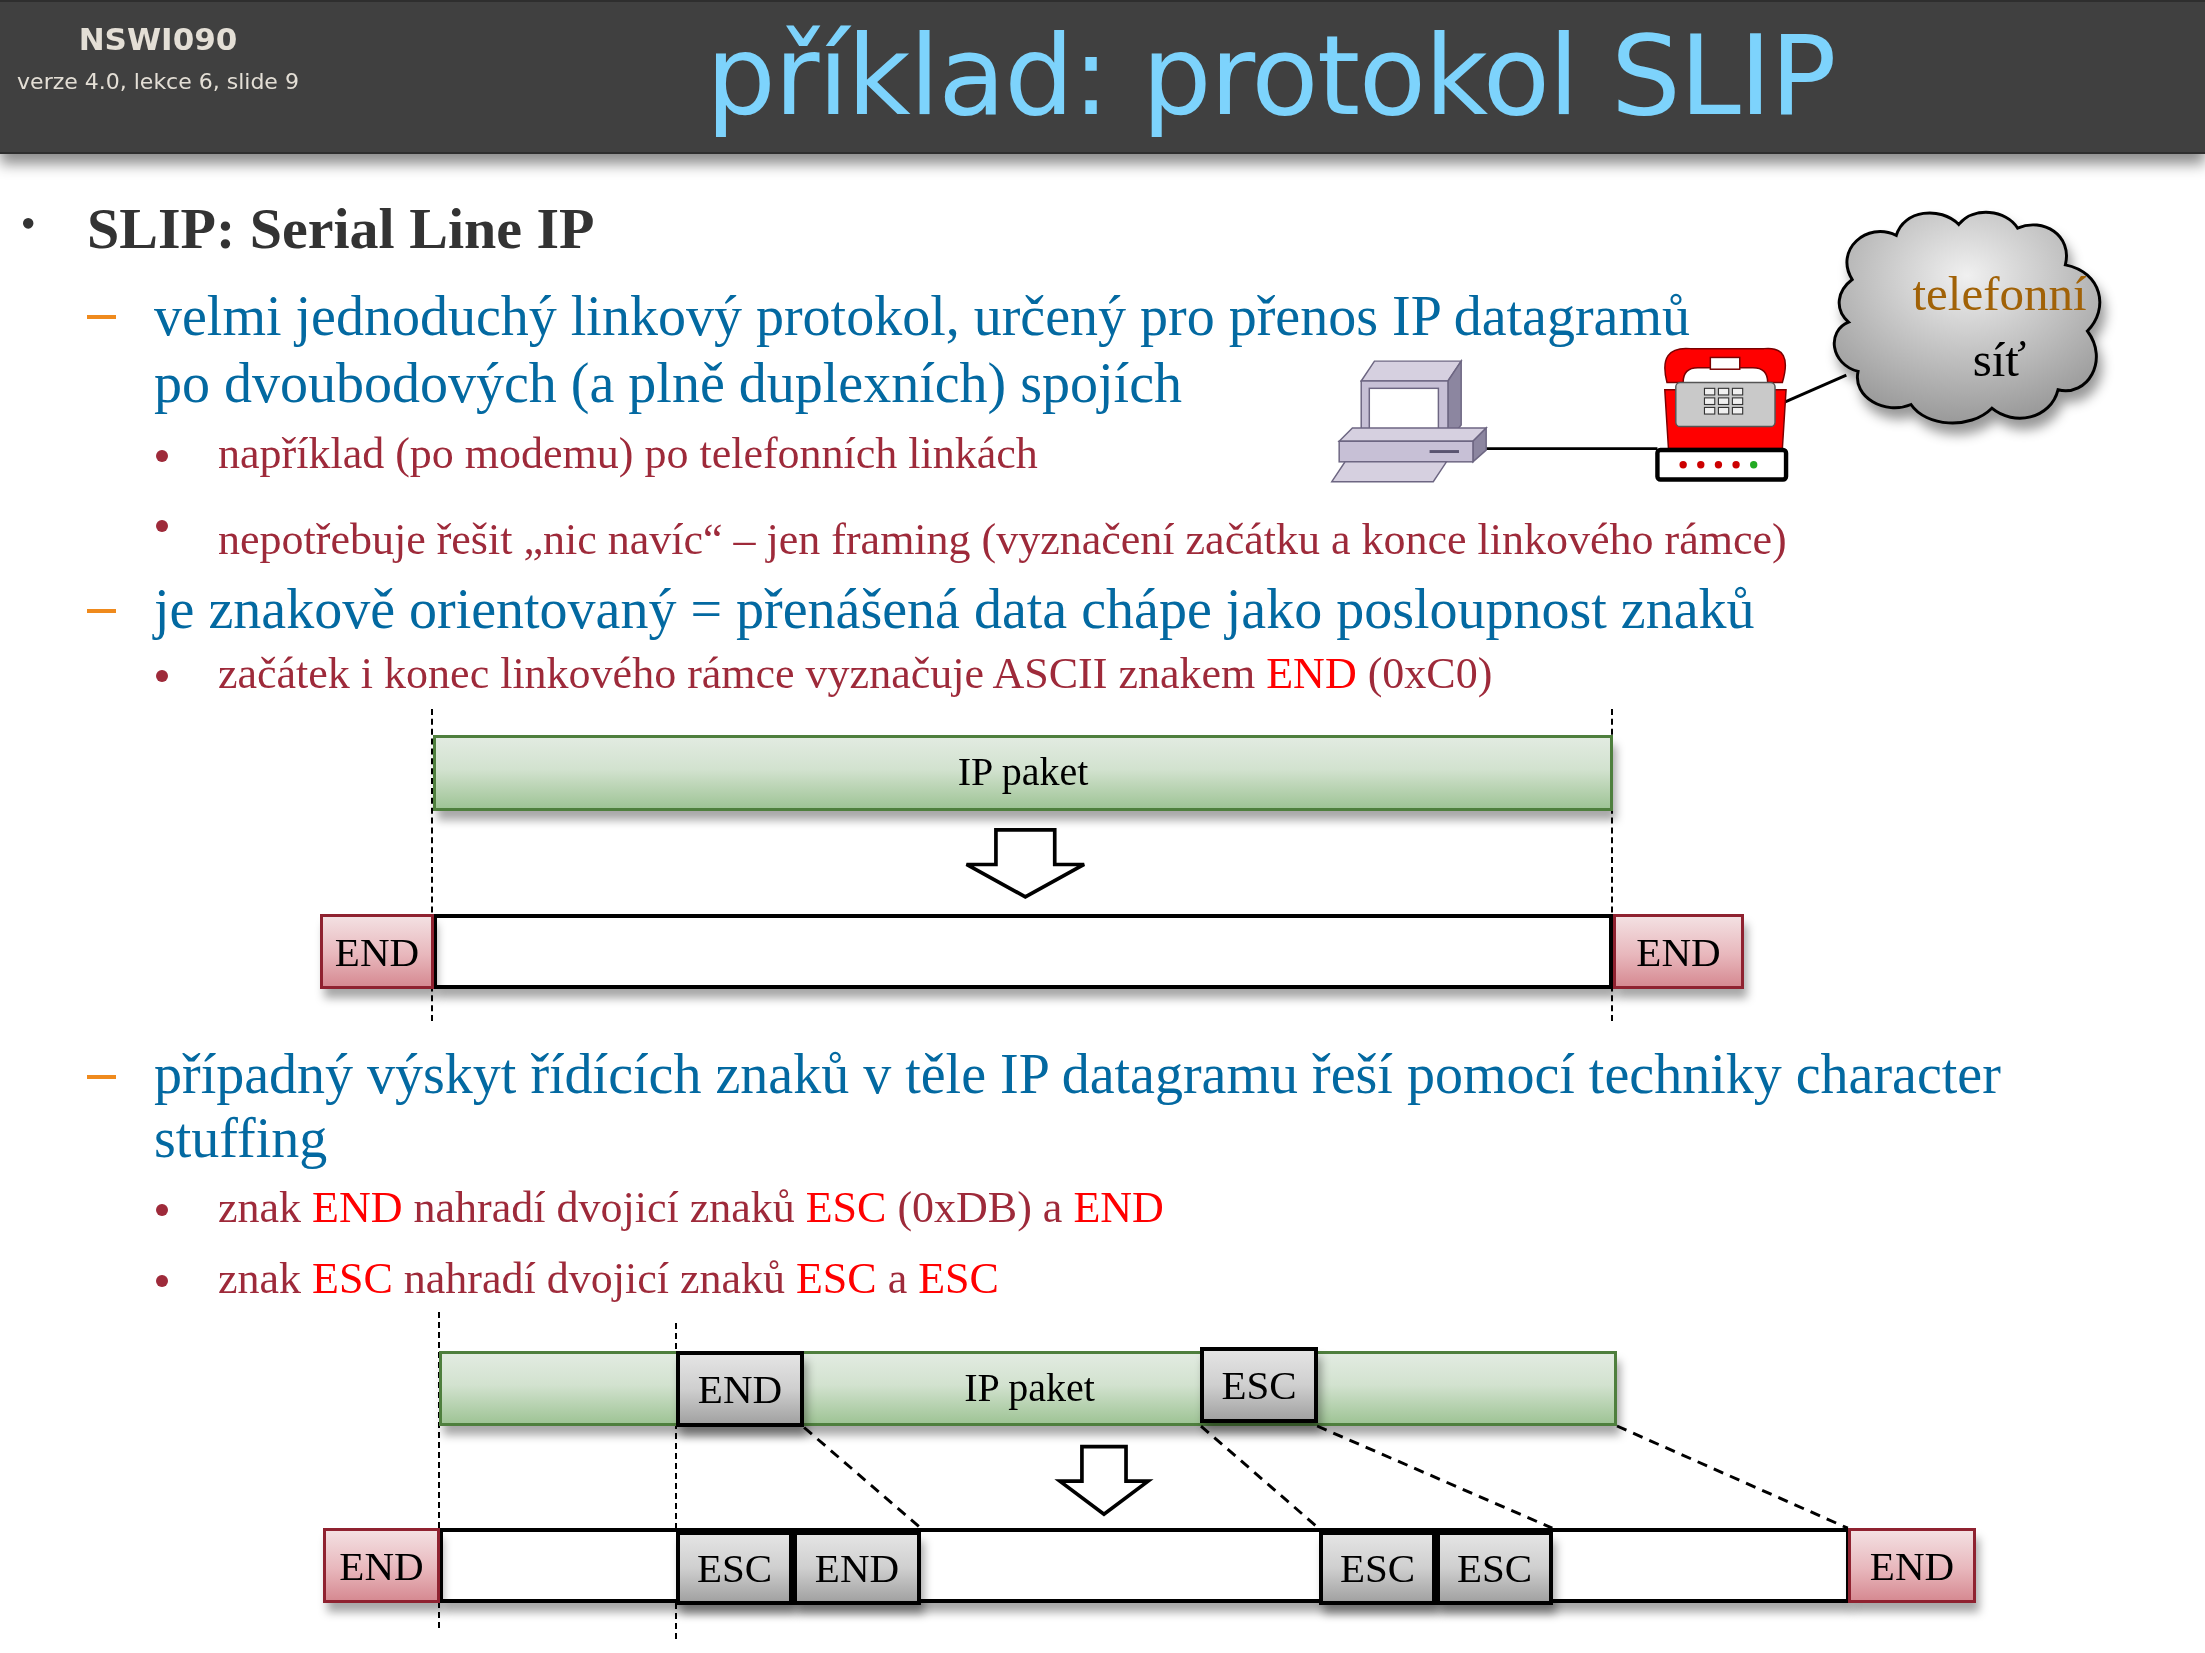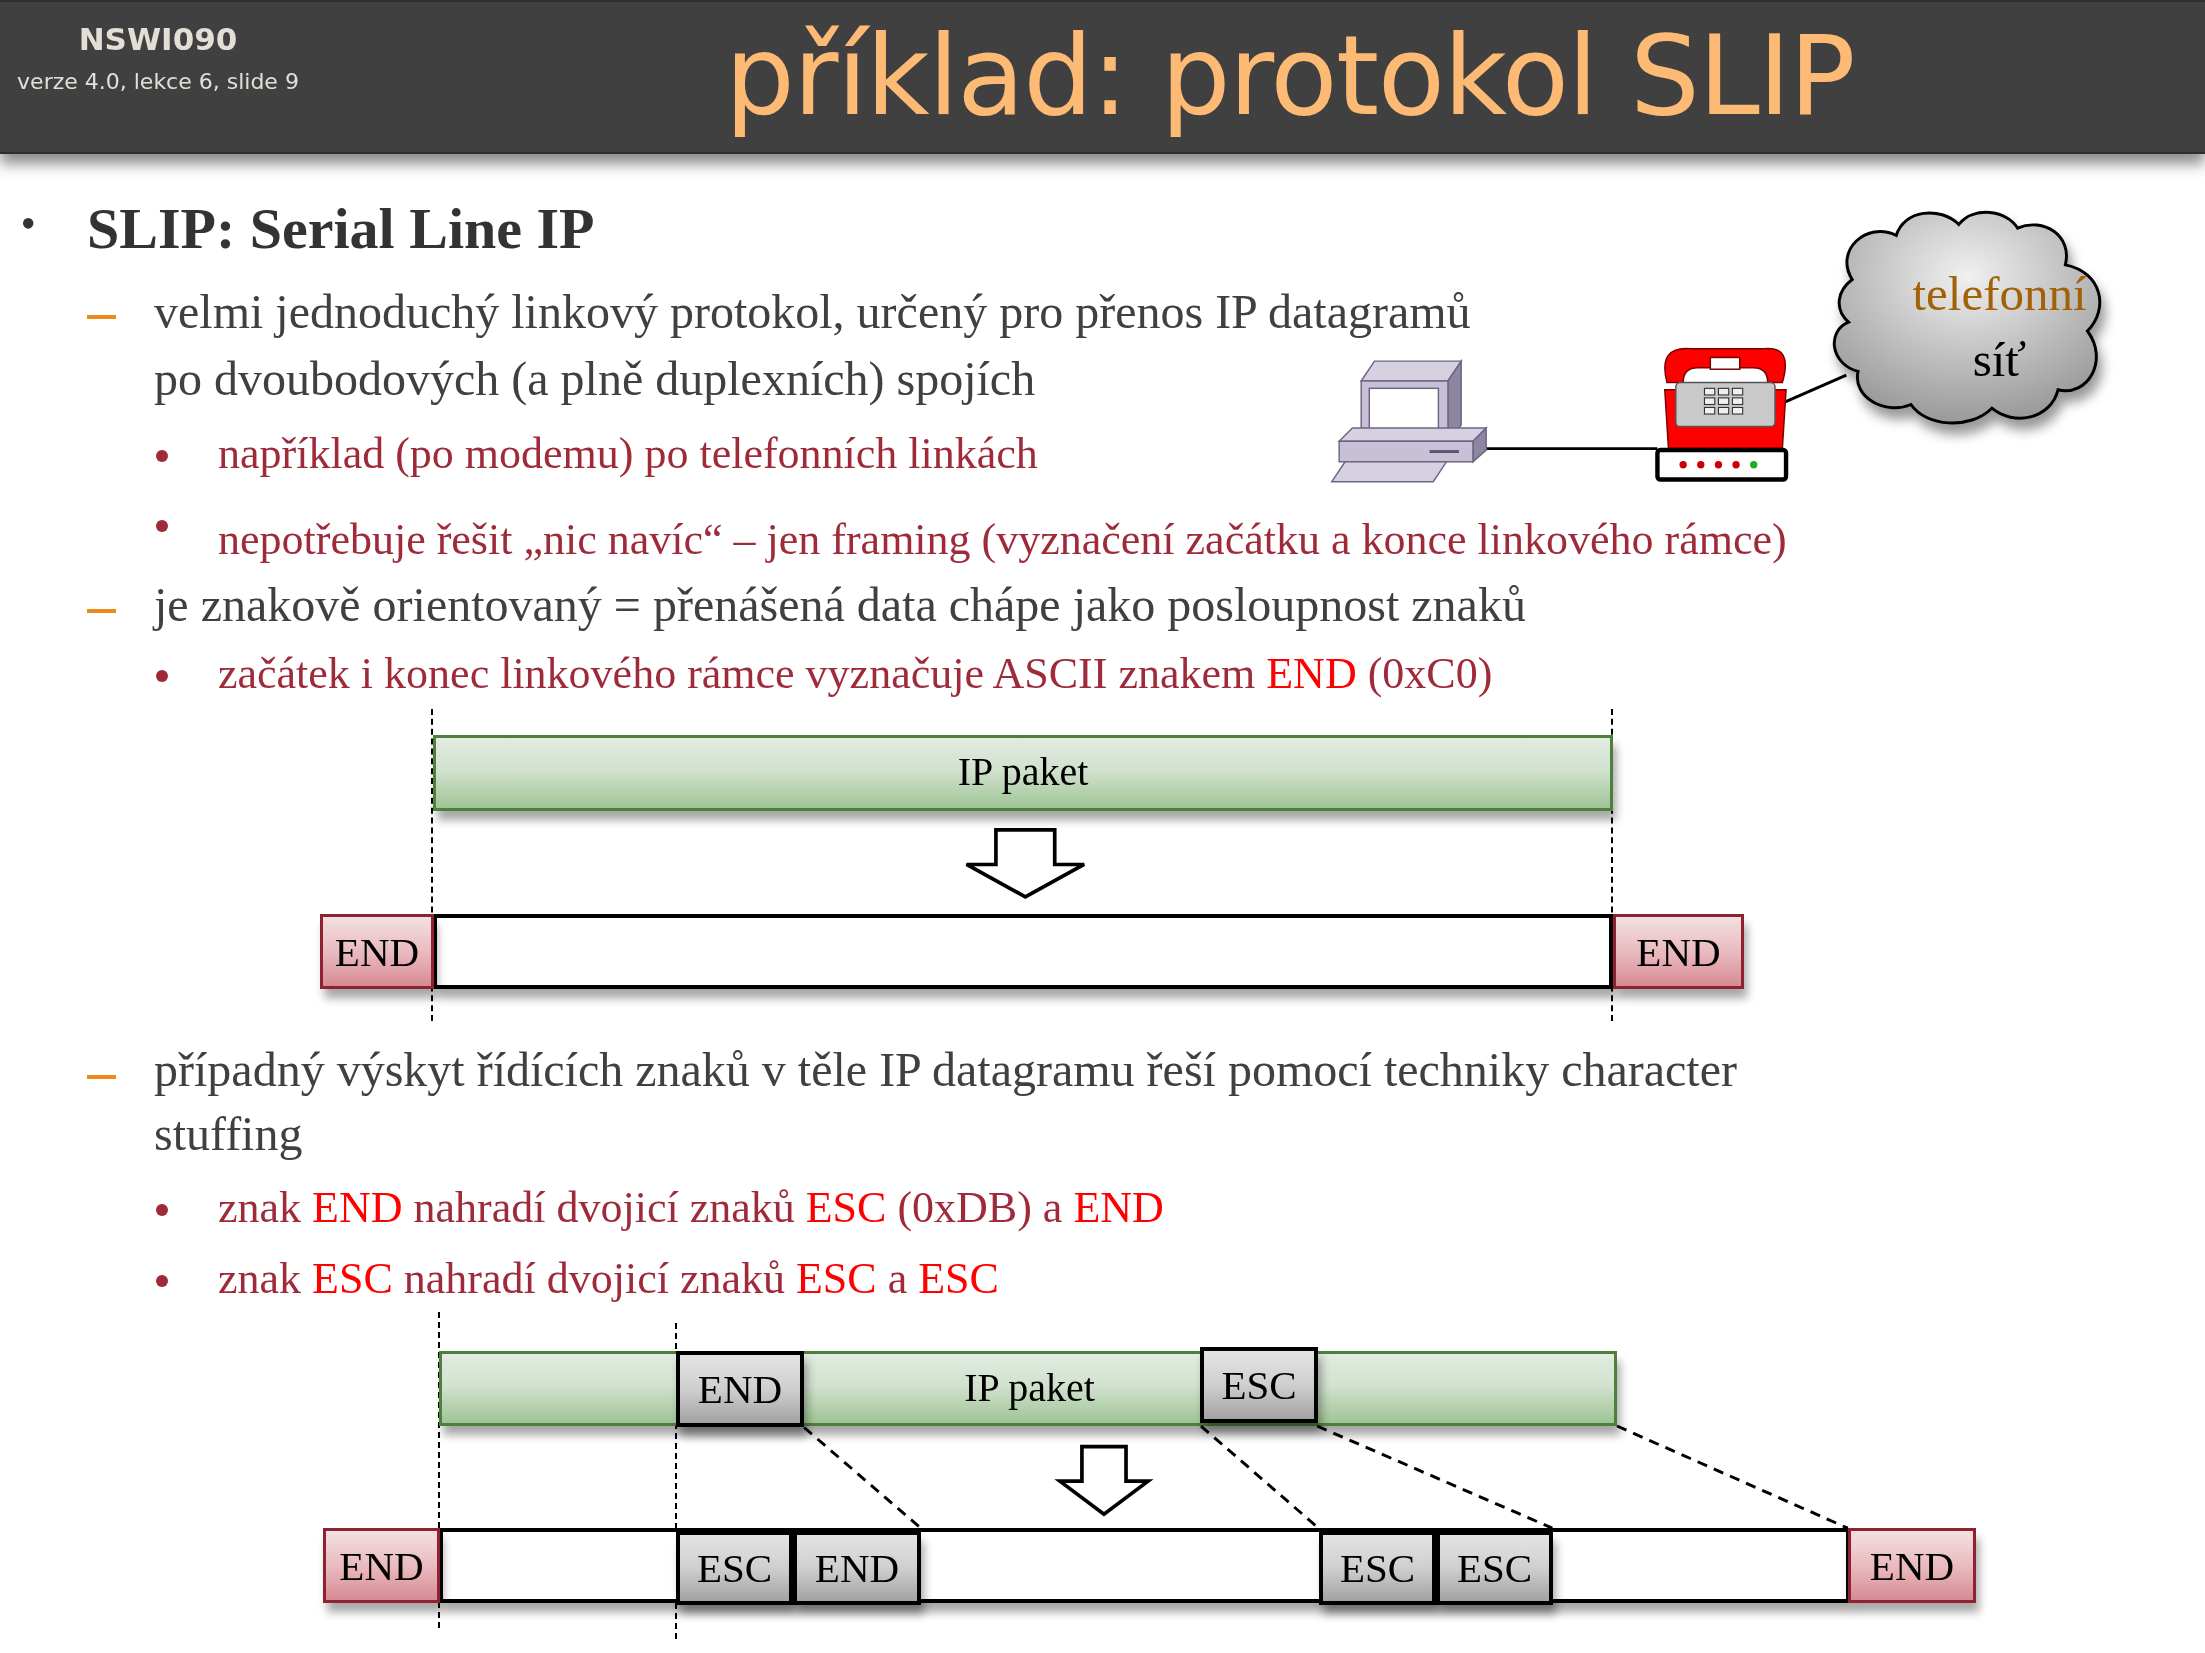--- a/index.html
+++ b/index.html
@@ -6,26 +6,26 @@
   body { width:2205px; height:1654px; position:relative; background:#ffffff; overflow:hidden;
          font-family:"Liberation Serif","DejaVu Serif",serif; }
   .header { position:absolute; left:0; top:0; width:2205px; height:154px; background:#404040;
             border-top:2.9px solid #2e2e2e; border-bottom:2.9px solid #2e2e2e; box-sizing:border-box;
             box-shadow:0 10.3px 13.2px rgba(0,0,0,0.45); }
   .hdr-left { position:absolute; left:0; top:11px; width:316px; text-align:center; color:#e4dfd6;
               font-family:"DejaVu Sans","Liberation Sans",sans-serif; }
   .hdr-code { font-size:31px; font-weight:bold; line-height:44px; margin-top:4.4px; }
   .hdr-course { font-size:31px; font-weight:bold; line-height:49px; }
   .hdr-ver { font-size:22px; line-height:41px; }
-  .hdr-title { position:absolute; left:725px; top:4.4px; font-family:"DejaVu Sans","Liberation Sans",sans-serif;
-               font-size:110px; color:#fdba74; line-height:140px; letter-spacing:-1.5px; white-space:nowrap; }
+  .hdr-title { position:absolute; left:706px; top:4.4px; font-family:"DejaVu Sans","Liberation Sans",sans-serif;
+               font-size:110px; color:#7dd3fc; line-height:140px; letter-spacing:-1.5px; white-space:nowrap; }
 
   .txt { position:absolute; white-space:nowrap; }
   .l1 { font-size:58px; font-weight:bold; color:#333333; }
-  .l2 { font-size:48px; color:#404040; }
+  .l2 { font-size:56px; color:#0369a1; }
   .l3 { font-size:44px; color:#9e2a3a; }
   .hl { color:#ff0000; }
   .bullet1 { position:absolute; font-size:44px; color:#333; }
   .dash { position:absolute; width:29px; height:4.4px; background:#ef8a1d; }
   .dot { position:absolute; width:11.8px; height:11.8px; border-radius:50%; background:#9e2a3a; }
 
   .green { position:absolute; box-sizing:border-box; border:3.7px solid #4e7f3d;
            background:linear-gradient(to bottom,#e2ebe1 0%,#d2e2cf 45%,#9fc496 100%);
            box-shadow:4.4px 10.3px 8.8px rgba(0,0,0,0.35); }
   .frame { position:absolute; box-sizing:border-box; border:4.4px solid #000; background:#fff;

